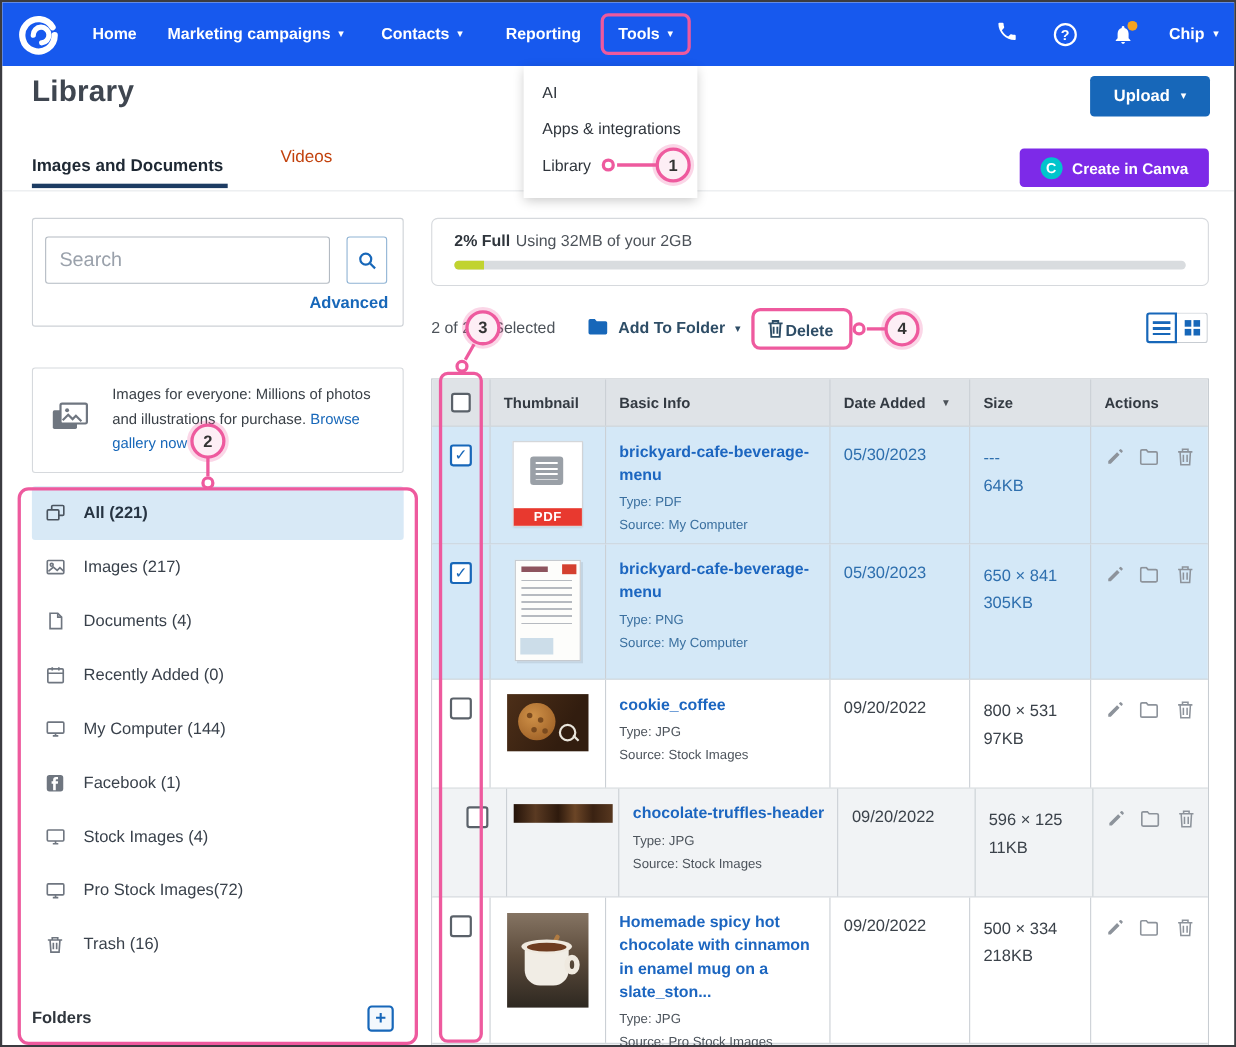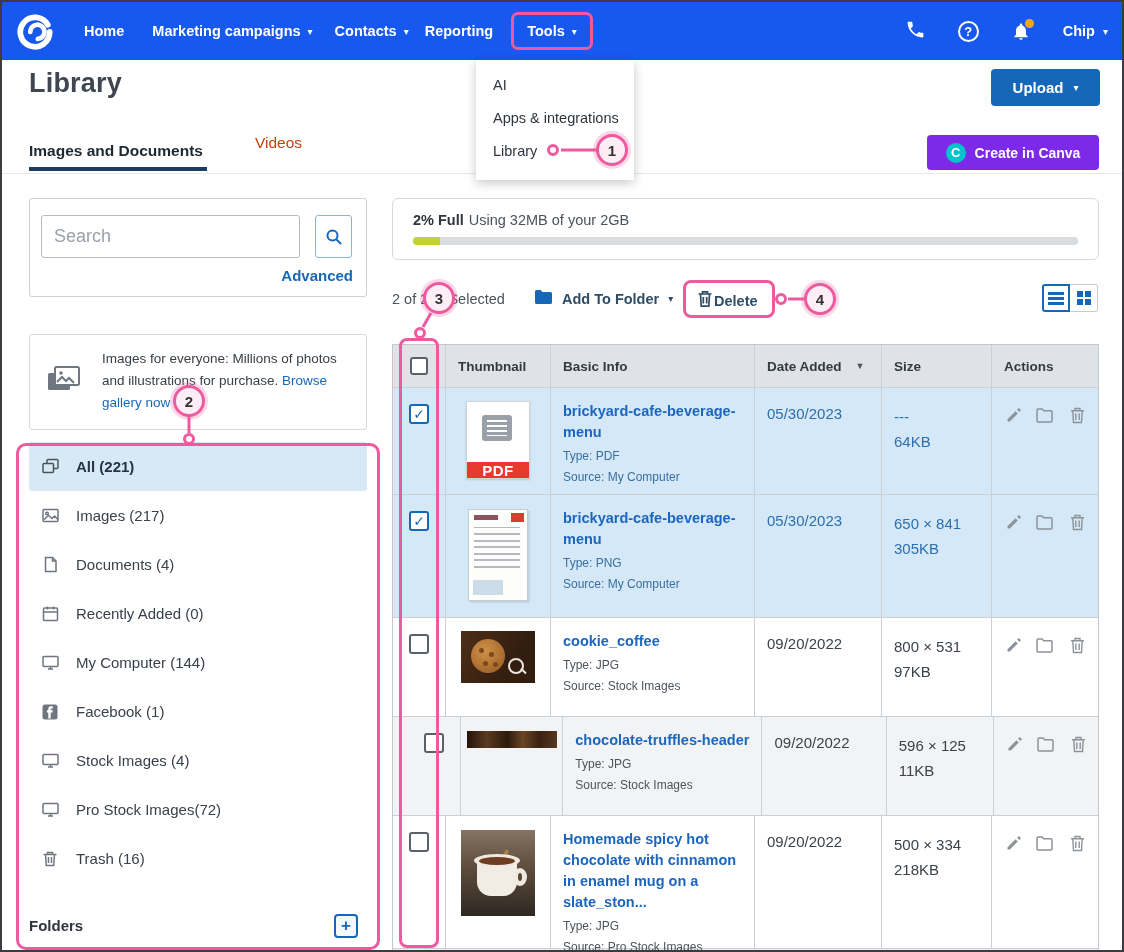--- a/index.html
+++ b/index.html
@@ -6,22 +6,22 @@
   body { background:#fff; }
   .page{position:relative;width:1124px;height:952px;border:2px solid #3b3b40;box-sizing:border-box;
         background:#fff;font-family:"Liberation Sans","DejaVu Sans",sans-serif;overflow:hidden;}
 
   
   .topnav{position:absolute;left:0;top:0;right:0;height:58px;background:#1759ee;display:flex;align-items:center;z-index:5;}
   .logo{margin-left:14px;width:38px;height:38px;display:flex;align-items:center;justify-content:center;}
   .nav-item{color:#fff;font-size:14.5px;font-weight:700;display:flex;align-items:center;gap:7px;cursor:pointer;white-space:nowrap;}
   .nav-home{margin-left:30px;}
   .nav-mc{margin-left:28px;}
-  .nav-contacts{margin-left:22px;}
-  .nav-reporting{margin-left:16px;}
+  .nav-contacts{margin-left:34px;}
+  .nav-reporting{margin-left:39px;}
   .nav-tools{margin-left:18px;border:3px solid #ee5a9e;border-radius:7px;padding:8px 13px;}
   .chev{font-size:10px;line-height:1;margin-top:1px;}
   .nav-right{position:absolute;right:14px;top:0;height:58px;display:flex;align-items:center;gap:32px;}
   .bell-wrap{position:relative;display:flex;}
   .bell-dot{position:absolute;right:-3px;top:-2px;width:9px;height:9px;border-radius:50%;background:#f5a31f;}
   .help-icon{width:21px;height:21px;border-radius:50%;border:2px solid #fff;color:#fff;font-size:13px;font-weight:700;
              display:flex;align-items:center;justify-content:center;box-sizing:border-box;}
   .account{color:#fff;font-size:14.5px;font-weight:700;display:flex;align-items:center;gap:8px;}
 
   
@@ -127,21 +127,21 @@
   .sel .td-size{color:#2e6fae;}
   .td-actions{display:flex;gap:14px;justify-content:center;padding-top:18px;align-items:flex-start;}
   .act{width:18px;height:18px;display:flex;align-items:center;justify-content:center;cursor:pointer;}
 
   
   .thumb{position:relative;flex:none;}
   .thumb-pdf{width:62px;height:76px;background:#fff;border:1px solid #d0d3d7;margin-top:13px;box-shadow:0 1px 2px rgba(0,0,0,.15);}
   .pdf-glyph{position:absolute;left:15px;top:13px;width:30px;height:26px;background:#9aa0a7;border-radius:3px;}
   .pdf-glyph::after{content:"";position:absolute;left:5px;top:5px;width:20px;height:16px;
         background:repeating-linear-gradient(180deg,#fff 0 2px,transparent 2px 5px);}
-  .pdf-band{position:absolute;left:0;bottom:0;width:100%;height:16px;background:#e8392f;color:#fff;font-size:15px;
+  .pdf-band{position:absolute;left:0;bottom:0;width:100%;height:16px;background:#e8392f;color:#fff;font-size:12px;
         font-weight:700;display:flex;align-items:center;justify-content:center;letter-spacing:.5px;}
 
   .thumb-menu{width:58px;height:90px;background:#fdfdfb;border:1px solid #c6cacf;margin-top:14px;box-shadow:2px 2px 0 rgba(0,0,0,.08);}
   .menu-chip{position:absolute;right:3px;top:3px;width:13px;height:9px;background:#d4402f;}
   .menu-title{position:absolute;left:5px;top:5px;width:24px;height:5px;background:#8d545e;}
   .menu-lines{position:absolute;left:5px;top:17px;width:46px;height:44px;
         background:repeating-linear-gradient(180deg,#b6bac0 0 1.5px,transparent 1.5px 6.5px);}
   .menu-blue{position:absolute;left:4px;bottom:5px;width:30px;height:15px;background:#ccdde9;}
 
   .thumb-cookie{width:74px;height:52px;background:linear-gradient(120deg,#4d2f18 0%,#321d0f 70%);margin-top:13px;}

